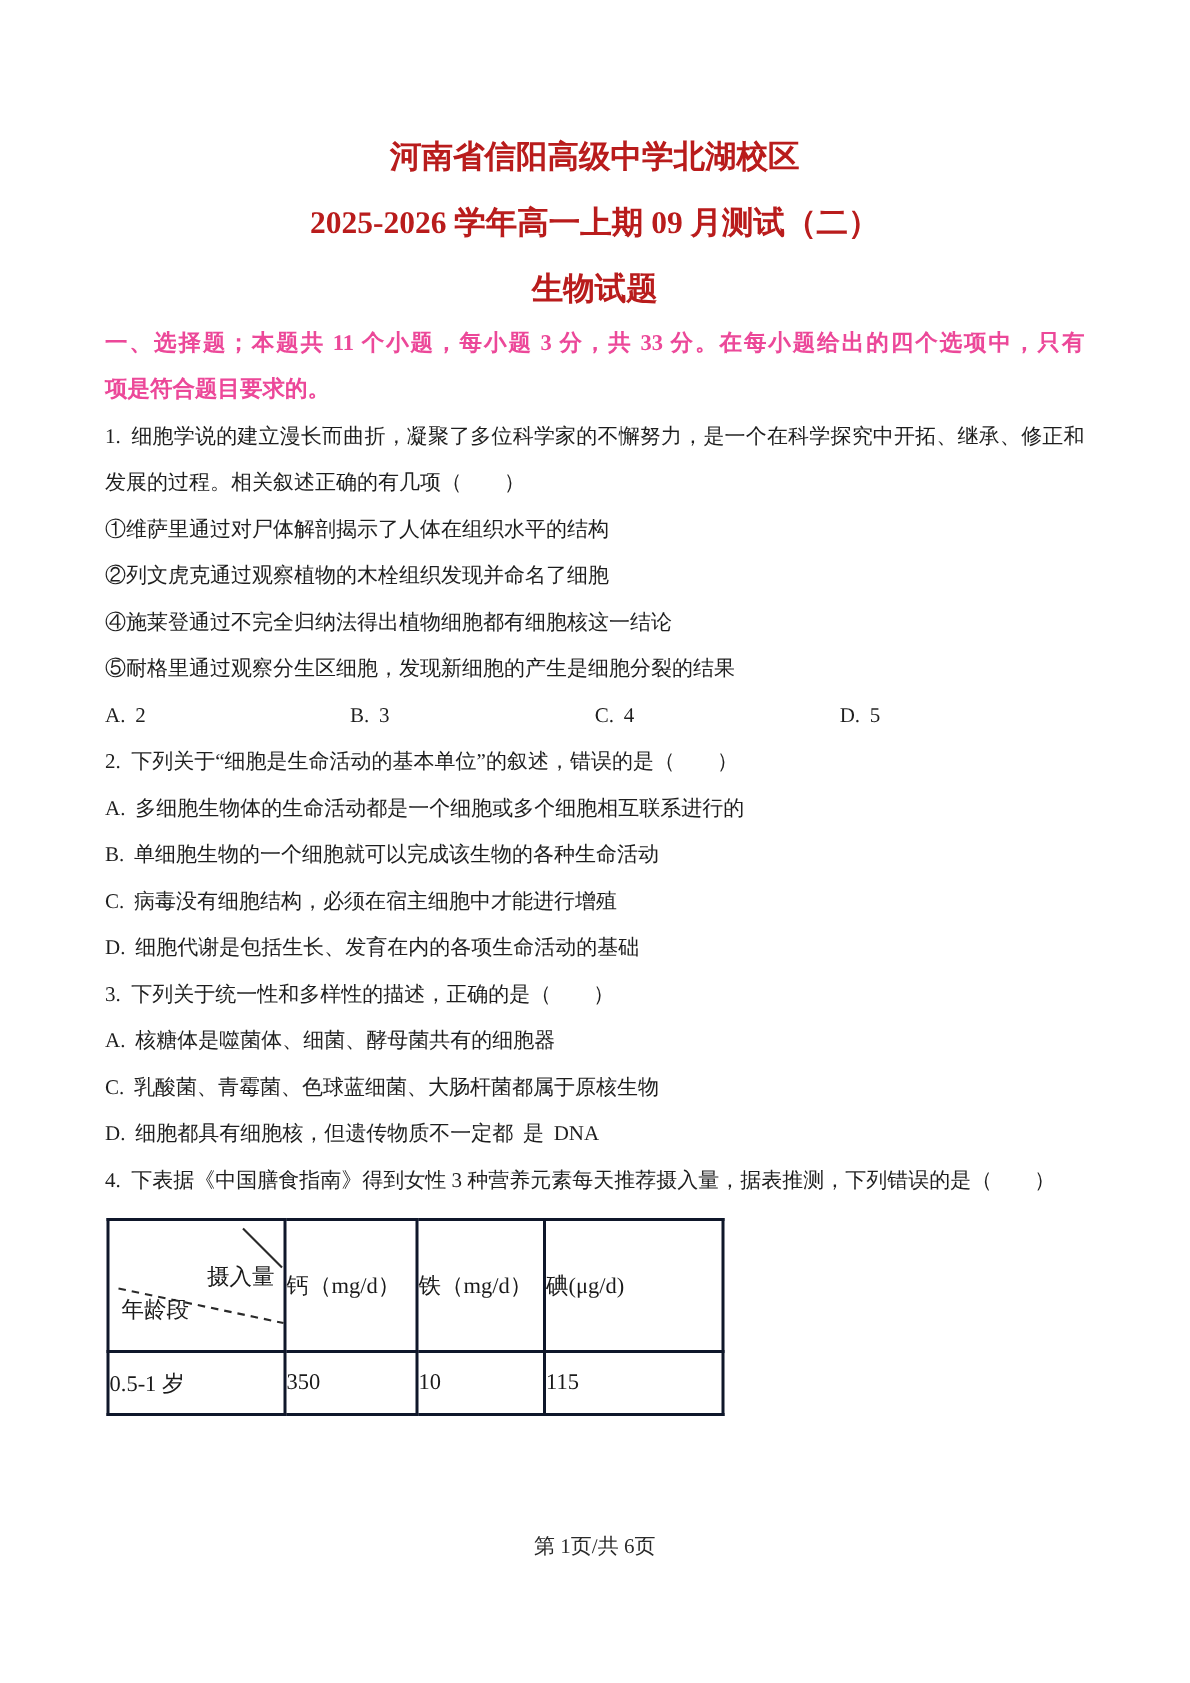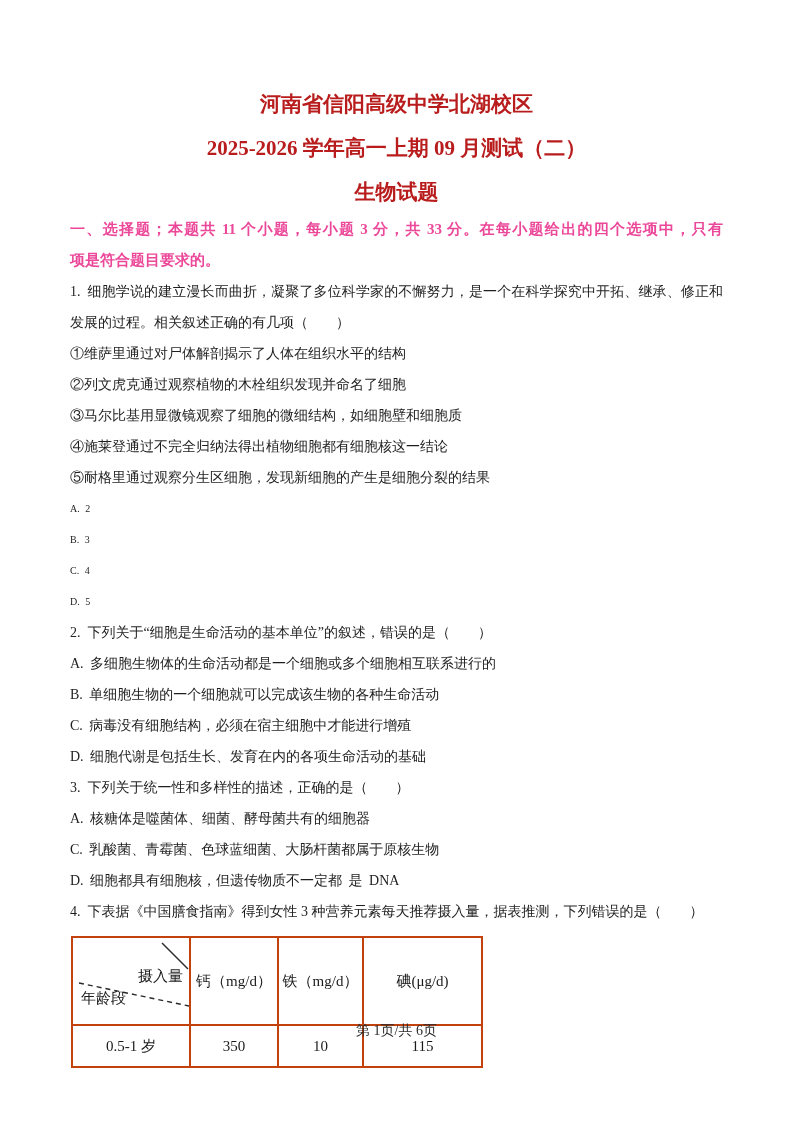--- a/index.html
+++ b/index.html
@@ -37,34 +37,33 @@
   .para {
     font-size: 14px;
     line-height: 31px;
     margin: 0;
     text-align: left;
   }
   .opt-para { word-spacing: 3px; }
   .qnum { margin-right: 7px; }
   .options-row {
     display: flex;
-    font-size: 10px;
+    font-size: 14px;
     line-height: 31px;
-    flex-direction: column;
   }
   .options-row .opt { width: 25%; word-spacing: 3px; }
   .data-table {
     border-collapse: collapse;
     margin-top: 9px;
     margin-left: 1px;
     table-layout: fixed;
   }
   .data-table td {
-    border: 2px solid #c2410c;
-    text-align: center;
+    border: 2px solid #0f172a;
+    text-align: left;
     vertical-align: middle;
     font-size: 15px;
     padding: 0;
     color: #1a1a1a;
   }
   .header-row td { height: 86px; }
   .data-row td { height: 40px; }
   .col-age { width: 116px; }
   .col-ca  { width: 86px; }
   .col-fe  { width: 83px; border-radius: 25px; }
@@ -99,21 +98,20 @@
     <h1 class="title">生物试题</h1>
 
     <p class="heading-line jline">一、选择题；本题共 11 个小题，每小题 3 分，共 33 分。在每小题给出的四个选项中，只有</p>
     <p class="heading-line">项是符合题目要求的。</p>
 
     <div class="question">
       <p class="para jline"><span class="qnum">1.</span><span>细胞学说的建立漫长而曲折，凝聚了多位科学家的不懈努力，是一个在科学探究中开拓、继承、修正和</span></p>
       <p class="para">发展的过程。相关叙述正确的有几项（　　）</p>
       <p class="para">①维萨里通过对尸体解剖揭示了人体在组织水平的结构</p>
       <p class="para">②列文虎克通过观察植物的木栓组织发现并命名了细胞</p>
-      <p class="para">③马尔比基用显微镜观察了细胞的微细结构，如细胞壁和细胞质</p>
       <p class="para">④施莱登通过不完全归纳法得出植物细胞都有细胞核这一结论</p>
       <p class="para">⑤耐格里通过观察分生区细胞，发现新细胞的产生是细胞分裂的结果</p>
       <div class="options-row">
         <span class="opt">A. 2</span>
         <span class="opt">B. 3</span>
         <span class="opt">C. 4</span>
         <span class="opt">D. 5</span>
       </div>
     </div>
 

